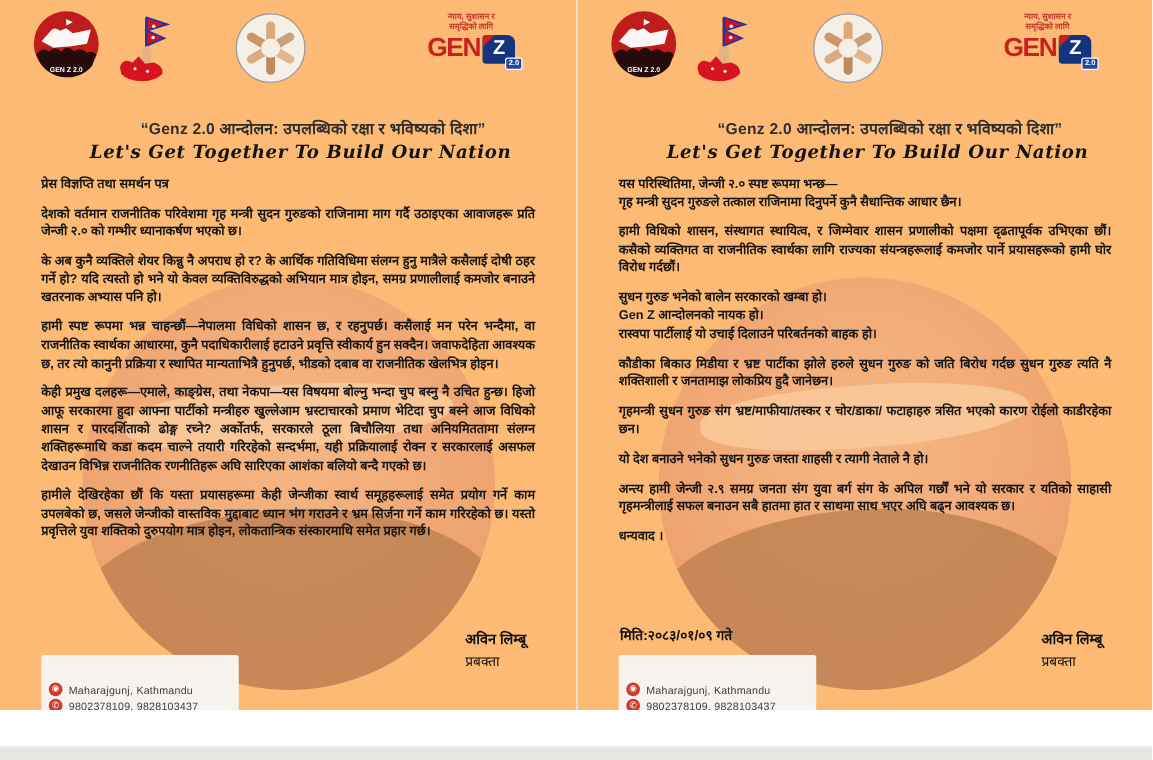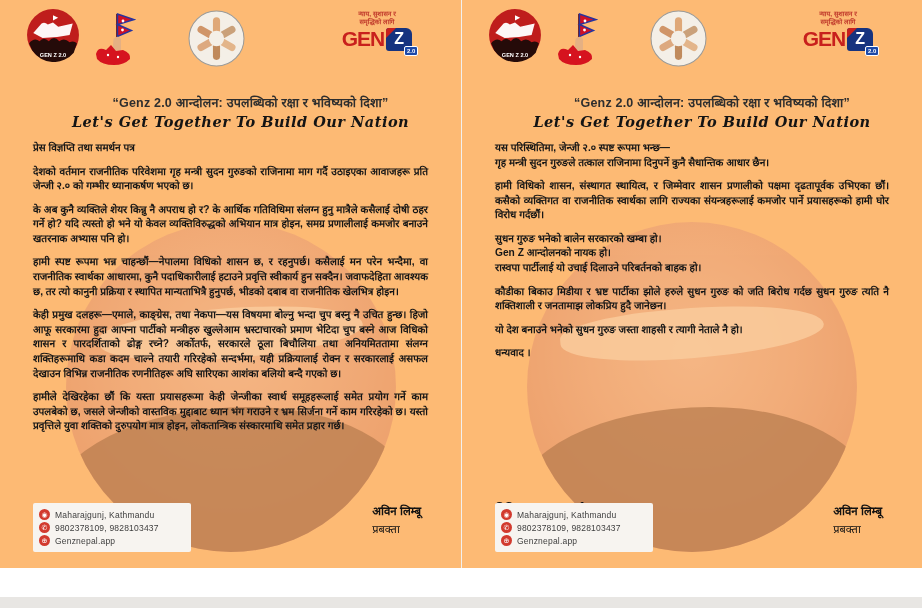--- a/index.html
+++ b/index.html
@@ -78,22 +78,22 @@
   .signature {
     position:absolute; z-index:2; right:40px; top:503px; text-align:left;
   }
   .sig-name { font-size:11.5px; font-weight:bold; color:#111; }
   .sig-role { font-size:11px; font-weight:normal; color:#111; margin-top:3px; }
   .date-line {
     position:absolute; z-index:2; left:34px; top:500px;
     font-size:11px; font-weight:bold; color:#111;
   }
   .contact-card {
-    position:absolute; z-index:2; left:33px; top:503px; width:158px;
-    background:#f7f4f0; padding:4px 6px; border-radius:2px;
+    position:absolute; z-index:2; left:33px; top:524px; width:158px;
+    background:#f7f4f0; padding:20px 6px; border-radius:2px;
   }
   .contact-row { display:flex; align-items:center; margin:2px 0; }
   .contact-ico {
     width:11px; height:11px; border-radius:50%; background:#d23a2e; color:#fff;
     font-size:7px; line-height:11px; text-align:center; flex:0 0 11px;
   }
   .contact-txt { margin-left:5px; font-size:8.5px; color:#3e3e3e; letter-spacing:0.2px; }
   .footnote {
     position:absolute; z-index:2; left:33px; top:570px; width:162px;
     border-top:1.5px solid #222; padding-top:2px;
@@ -269,21 +269,23 @@
 
       <div class="body-text">
 
       <p class="para">यस परिस्थितिमा, जेन्जी २.० स्पष्ट रूपमा भन्छ—
 गृह मन्त्री सुदन गुरुङले तत्काल राजिनामा दिनुपर्ने कुनै सैधान्तिक आधार छैन।</p>
           <p class="para">हामी विधिको शासन, संस्थागत स्थायित्व, र जिम्मेवार शासन प्रणालीको पक्षमा दृढतापूर्वक उभिएका छौं। कसैको व्यक्तिगत वा राजनीतिक स्वार्थका लागि राज्यका संयन्त्रहरूलाई कमजोर पार्ने प्रयासहरूको हामी घोर विरोध गर्दछौं।</p>
           <p class="para">सुधन गुरुङ भनेको बालेन सरकारको खम्बा हो।
 Gen Z आन्दोलनको नायक हो।
 रास्वपा पार्टीलाई यो उचाई दिलाउने परिबर्तनको बाहक हो।</p>
           <p class="para">कौडीका बिकाउ मिडीया र भ्रष्ट पार्टीका झोले हरुले सुधन गुरुङ को जति बिरोध गर्दछ सुधन गुरुङ त्यति नै शक्तिशाली र जनतामाझ लोकप्रिय हुदै जानेछन।</p>
+          <p class="para">गृहमन्त्री सुधन गुरुङ संग भ्रष्ट/माफीया/तस्कर र चोर/डाका/ फटाहाहरु त्रसित भएको कारण रोईलो काडीरहेका छन।</p>
           <p class="para">यो देश बनाउने भनेको सुधन गुरुङ जस्ता शाहसी र त्यागी नेताले नै हो।</p>
+          <p class="para">अन्त्य हामी जेन्जी २.९ समग्र जनता संग युवा बर्ग संग के अपिल गर्छौं भने यो सरकार र यतिको साहासी गृहमन्त्रीलाई सफल बनाउन सबै हातमा हात र साथमा साथ भएर अघि बढ्न आवश्यक छ।</p>
           <p class="para">धन्यवाद ।</p>
         </div>
 
       <div class="signature">
         <div class="sig-name">अविन लिम्बू</div>
         <div class="sig-role">प्रबक्ता</div>
       </div>
 
       <div class="date-line">मिति:२०८३/०१/०९ गते</div>
 

